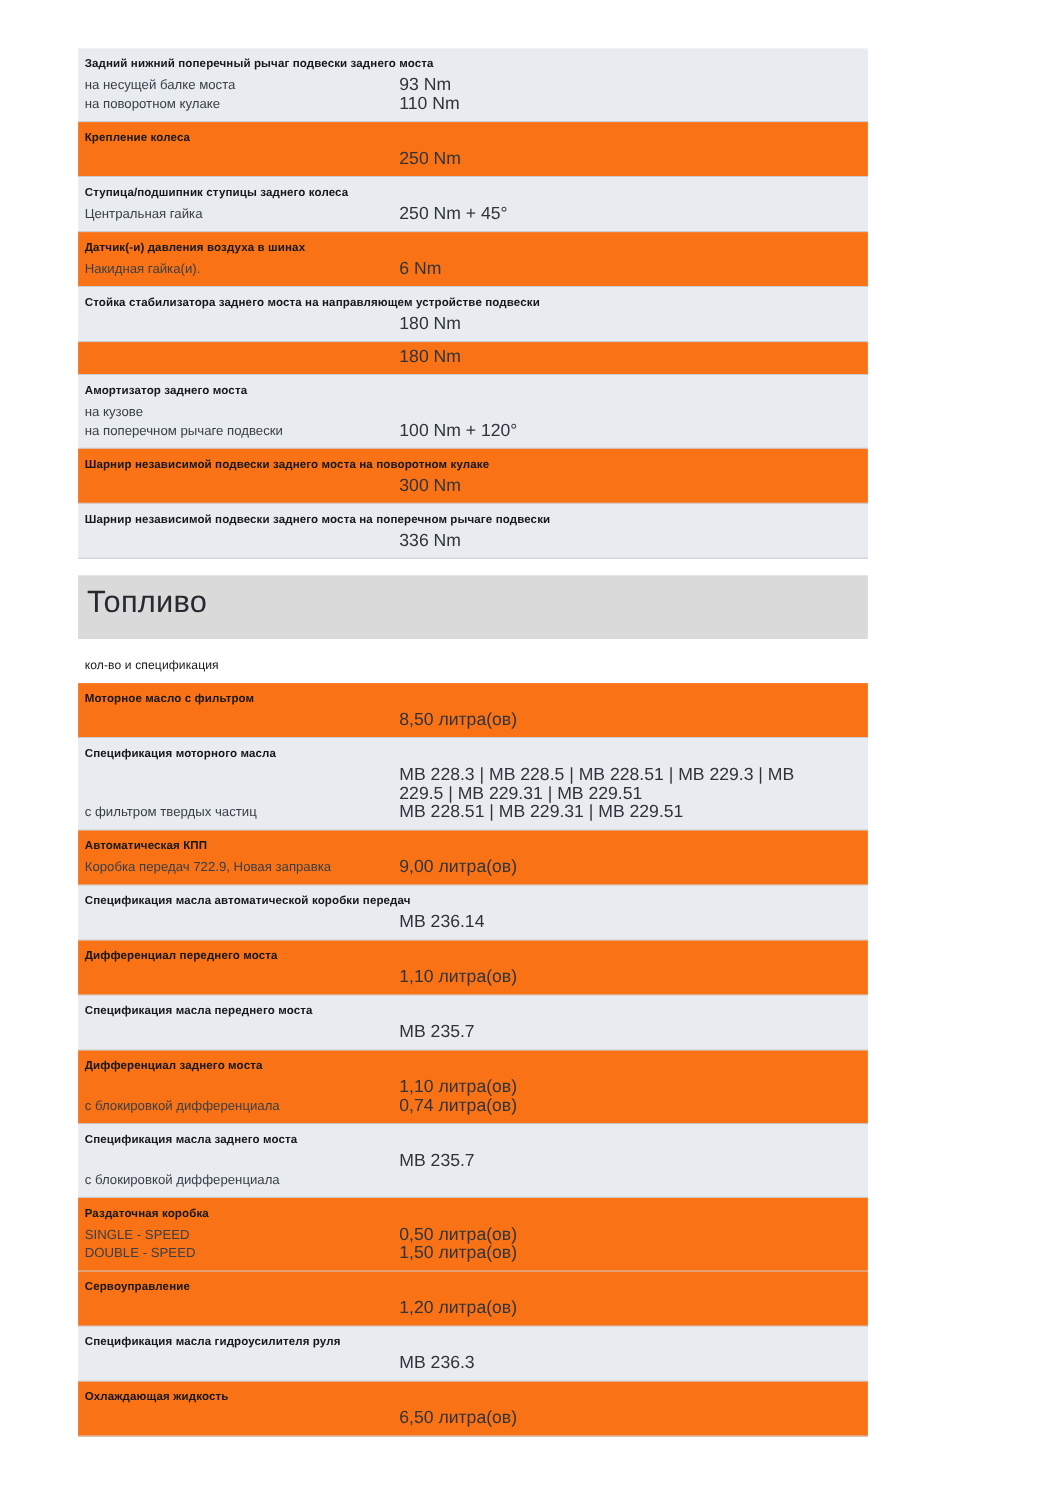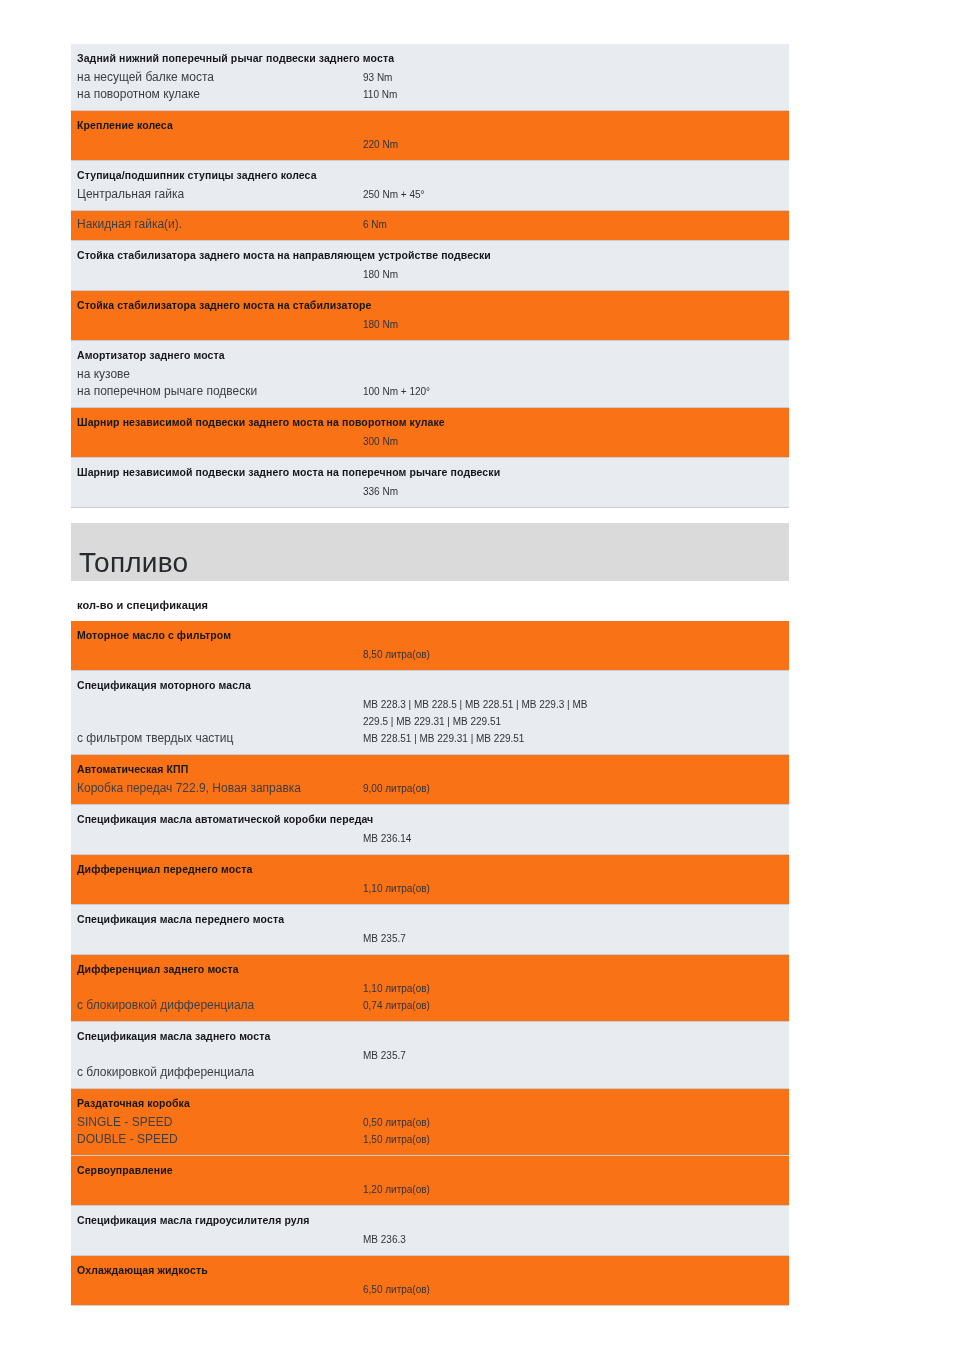--- a/index.html
+++ b/index.html
@@ -76,57 +76,57 @@
     font-size: 12px;
     color: #3a3f46;
     white-space: nowrap;
     overflow: hidden;
   }
   .row-value {
     position: absolute;
     left: 292px;
     top: 0;
     width: 420px;
-    font-size: 10px;
+    font-size: 16px;
     color: #30343a;
     white-space: nowrap;
   }
 
   
   .section-header {
     position: relative;
     width: 718px;
     height: 58px;
     background: #dadada;
     margin-top: 15px;
   }
   .section-header-text {
     position: absolute;
     left: 8px;
-    top: 20px;
+    top: 4px;
     font-size: 28px;
     font-weight: normal;
     color: #26292e;
     letter-spacing: 0.2px;
     line-height: 40px;
   }
 
   
   .sub-header {
     position: relative;
     width: 718px;
     height: 40px;
     background: #ffffff;
   }
   .sub-header-text {
     position: absolute;
     left: 6px;
     top: 18px;
     font-size: 11px;
-    font-weight: bold;
+    font-weight: normal;
     color: #15171a;
     letter-spacing: 0.1px;
   }
 </style>
 </head>
 <body>
 
 <div class="page">
   <div class="content">
 
@@ -139,45 +139,45 @@
           </div>
           <div class="row">
             <span class="row-label">на поворотном кулаке</span>
             <span class="row-value">110 Nm</span>
           </div>
         </div>
         <div class="block plain">
           <div class="block-title">Крепление колеса</div>
           <div class="row">
             <span class="row-label"></span>
-            <span class="row-value">220 Nm</span>
+            <span class="row-value">250 Nm</span>
           </div>
         </div>
         <div class="block shaded">
           <div class="block-title">Ступица/подшипник ступицы заднего колеса</div>
           <div class="row">
             <span class="row-label">Центральная гайка</span>
             <span class="row-value">250 Nm + 45°</span>
           </div>
         </div>
         <div class="block plain">
+          <div class="block-title">Датчик(-и) давления воздуха в шинах</div>
           <div class="row">
             <span class="row-label">Накидная гайка(и).</span>
             <span class="row-value">6 Nm</span>
           </div>
         </div>
         <div class="block shaded">
           <div class="block-title">Стойка стабилизатора заднего моста на направляющем устройстве подвески</div>
           <div class="row">
             <span class="row-label"></span>
             <span class="row-value">180 Nm</span>
           </div>
         </div>
         <div class="block plain">
-          <div class="block-title">Стойка стабилизатора заднего моста на стабилизаторе</div>
           <div class="row">
             <span class="row-label"></span>
             <span class="row-value">180 Nm</span>
           </div>
         </div>
         <div class="block shaded">
           <div class="block-title">Амортизатор заднего моста</div>
           <div class="row">
             <span class="row-label">на кузове</span>
           </div>

